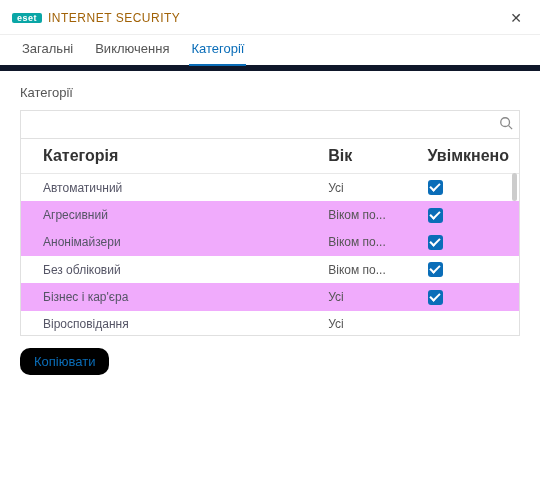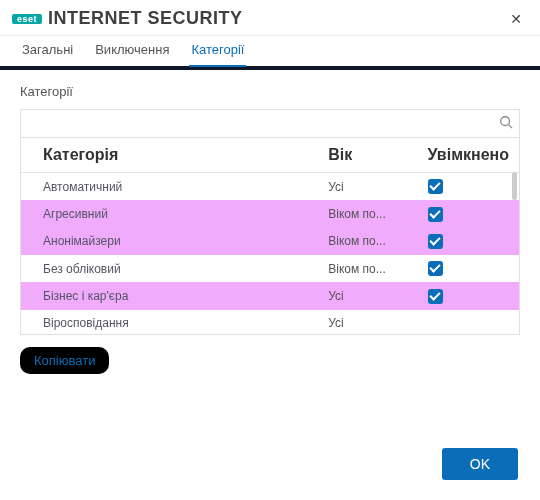--- a/index.html
+++ b/index.html
@@ -33,23 +33,23 @@
     .brand-logo {
       background: #0aa6a6;
       color: #fff;
       font-size: 9px;
       font-weight: bold;
       padding: 0 5px;
       border-radius: 2px;
       letter-spacing: 0.5px;
     }
     .brand-text {
-      font-size: 18px;
-      color: #404040;
-      font-weight: 700;
+      font-size: 12px;
+      color: #a16207;
+      font-weight: 400;
       letter-spacing: 0.5px;
     }
     .titlebar-spacer { flex: 1; }
     .close-btn {
       font-size: 14px;
       color: #444;
       cursor: pointer;
       padding: 2px 6px;
     }
     .header {
@@ -66,21 +66,21 @@
     .help-btn {
       font-size: 16px;
       color: #aaa;
       cursor: pointer;
       padding: 2px 6px;
     }
     .tabs {
       display: flex;
       gap: 18px;
       padding: 0 20px;
-      border-bottom: 4px solid #0f172a;
+      border-bottom: 6px solid #0f172a;
     }
     .tab {
       padding: 6px 2px 8px 2px;
       font-size: 13px;
       color: #555;
       cursor: pointer;
       border-bottom: 2px solid transparent;
       margin-bottom: -1px;
     }
     .tab.active {
@@ -287,17 +287,14 @@
         </tbody>
       </table>
       <div class="scroll-thumb"></div>
     </div>
 
     <div class="copy-row">
       <button class="copy-btn">Копіювати</button>
     </div>
   </div>
 
-  <div class="footer">
-    <button class="ok-btn">OK</button>
-  </div>
 
 </div>
 
 </body></html>

